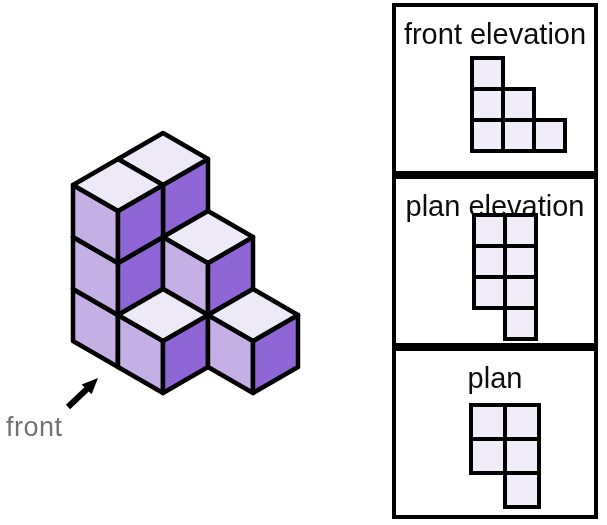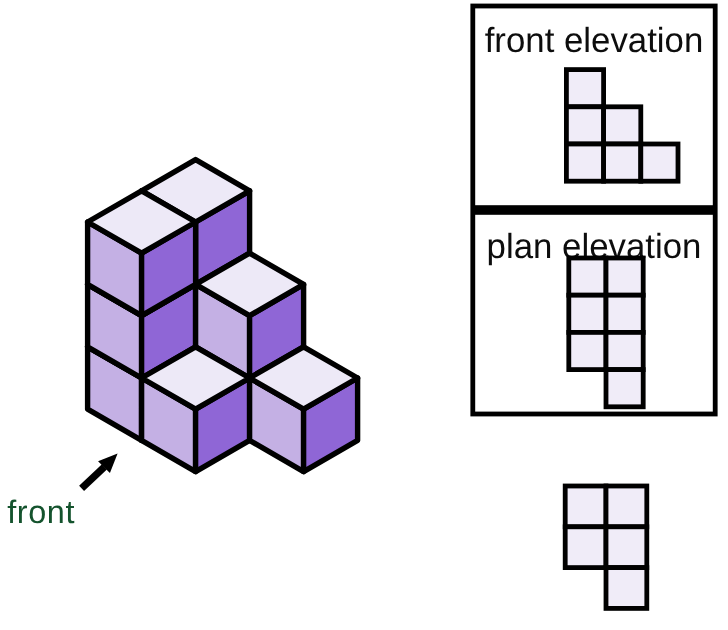--- a/index.html
+++ b/index.html
@@ -2,21 +2,21 @@
 <html><head>
 <meta charset="utf-8">
 <style>
   html,body{margin:0;padding:0;background:#ffffff;}
   .canvas{
     position:relative;width:607px;height:525px;background:#ffffff;overflow:hidden;
     font-family:"Liberation Sans",sans-serif;
   }
   #iso-svg{position:absolute;left:0;top:0;}
   .front-label{
-    position:absolute;left:6px;top:412px;font-size:27px;color:#14532d;letter-spacing:0.5px;
+    position:absolute;left:6px;top:412px;font-size:27px;color:#737373;letter-spacing:0.5px;
   }
   .panel{
     position:absolute;left:392px;width:206px;height:172px;
     border:4px solid #000000;background:#ffffff;box-sizing:border-box;
   }
   #panel-0{top:3px;}
   #panel-1{top:175px;}
   #panel-2{top:347px;}
   .panel-title{
     position:absolute;left:0;top:11px;width:100%;text-align:center;
@@ -69,20 +69,23 @@
   </svg>
 
   <div class="front-label">front</div>
 
   <div class="panel" id="panel-0">
     <div class="panel-title">front elevation</div>
   </div>
   <div class="panel" id="panel-1">
     <div class="panel-title">plan elevation</div>
   </div>
+  <div class="panel" id="panel-2">
+    <div class="panel-title">plan</div>
+  </div>
 
   <svg class="grid-svg" width="99" height="99" viewBox="-3 -3 99 99" style="left: 469px; top: 55px;">
       <rect x="0" y="0" width="31" height="31" fill="#F0ECF8" stroke="#000000" stroke-width="4"></rect>
       <rect x="0" y="31" width="31" height="31" fill="#F0ECF8" stroke="#000000" stroke-width="4"></rect>
       <rect x="31" y="31" width="31" height="31" fill="#F0ECF8" stroke="#000000" stroke-width="4"></rect>
       <rect x="0" y="62" width="31" height="31" fill="#F0ECF8" stroke="#000000" stroke-width="4"></rect>
       <rect x="31" y="62" width="31" height="31" fill="#F0ECF8" stroke="#000000" stroke-width="4"></rect>
       <rect x="62" y="62" width="31" height="31" fill="#F0ECF8" stroke="#000000" stroke-width="4"></rect>
     </svg>
   <svg class="grid-svg" width="68" height="130" viewBox="-3 -3 68 130" style="left: 471px; top: 212px;">

